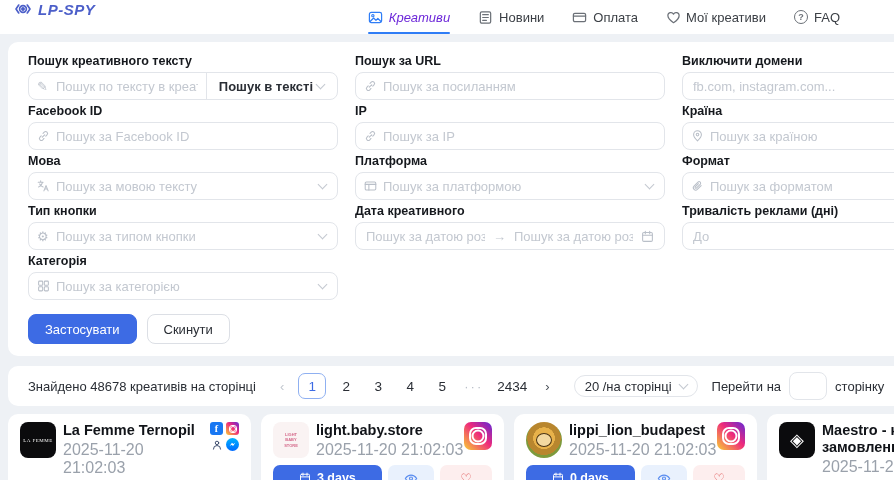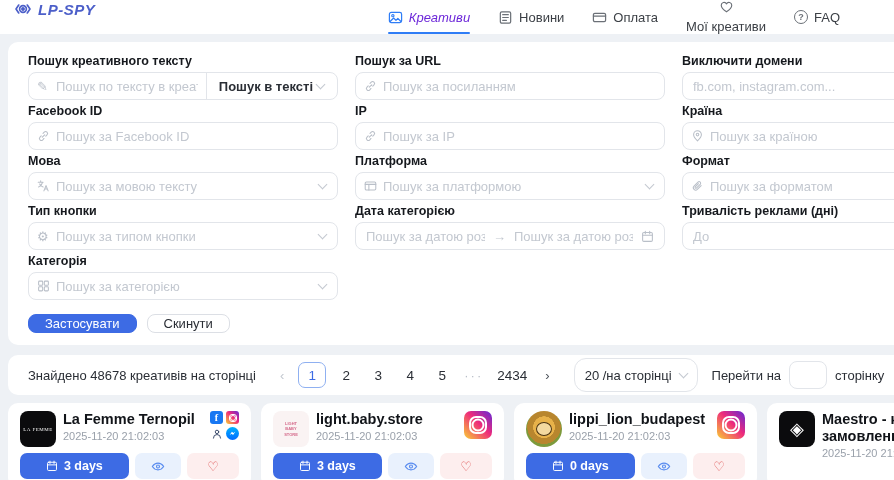--- a/index.html
+++ b/index.html
@@ -15,21 +15,21 @@
   .nav-item { display:flex; align-items:center; gap:6px; font-size:13px; color:#3c4046;
               height:34px; cursor:pointer; position:relative; }
   .nav-item svg { stroke:#6b7077; }
   .nav-item.active { color:#6d28d9;font-style:italic; }
   .nav-item.active svg { stroke:#2f7df6; }
   .nav-item.active::after { content:""; position:absolute; left:0; right:0; bottom:0;
               height:2px; background:#2f7df6; border-radius:2px; }
   .qmark { width:14px; height:14px; border:1.2px solid #6b7077; border-radius:50%;
            font-size:9px; display:flex; align-items:center; justify-content:center;
            color:#6b7077; font-weight:bold; }
-  .nav-item.heartglyph { gap:5px;flex-direction:column; }
+  .nav-item.heartglyph { gap:5px; }
 
   
   .panel { width:1004px; margin:8px 0 0 8px; background:#fff; border-radius:10px;
            padding:12px 20px; }
   .grid3 { display:grid; grid-template-columns:repeat(3,310px); column-gap:17px; }
   .field { margin-bottom:4px; }
   .field > label { display:block; font-size:12.5px; line-height:14px; font-weight:bold;
                    color:#16191e; margin-bottom:4px; }
   .control { position:relative; height:28px; border:1px solid #e2e5ea; border-radius:8px;
              background:#fff; display:flex; align-items:center; }
@@ -46,38 +46,38 @@
           margin:-3px 11px 0 4px; flex:none; }
   .modebox { height:100%; border-left:1px solid #e2e5ea; display:flex; align-items:center;
              padding:0 2px 0 12px; font-size:13px; color:#2a2e35; font-weight:bold;
              white-space:nowrap; cursor:pointer; }
   .daterange { padding:0 8px; gap:6px; }
   .daterange input { padding:0 2px; flex:1; }
   .arrow { color:#c3c8d0; font-size:13px; flex:none; }
   .duo { display:flex; gap:8px; }
   .duo .control { flex:1; }
   .btnrow { display:flex; gap:10px; margin-top:10px; }
-  .btn { height:19px; border-radius:8px; font-size:13px; font-family:inherit;
+  .btn { height:30px; border-radius:8px; font-size:13px; font-family:inherit;
          cursor:pointer; padding:0 16px; }
   .btn-primary { background:#3d6be4; color:#fff; border:1px solid #3d6be4; }
   .btn-ghost { background:#fff; color:#2a2e35; border:1px solid #dcdfe5; }
 
   
   .resbar { width:1004px; margin:10px 0 0 8px; background:#fff; border-radius:10px;
             height:40px; display:flex; align-items:center; padding:0 20px; gap:8px;
             font-size:13px; color:#2a2e35; }
   .summary { margin-right:10px; white-space:nowrap; }
   .pg-arrow { color:#c3c8d0; font-size:13px; padding:0 6px; cursor:pointer; }
   .pg-arrow.next { color:#4b5058; }
   .pg-num { min-width:24px; height:26px; display:flex; align-items:center;
             justify-content:center; font-size:13.5px; color:#2a2e35; cursor:pointer;
             border-radius:7px; padding:0 4px; }
   .pg-num.active { border:1px solid #8fb0f1; color:#3d6be4; background:#fff; min-width:28px; }
   .pg-dots { color:#b9bfc8; letter-spacing:2px; padding:0 2px; }
-  .psize { height:34px; border:1px solid #e2e5ea; border-radius:12px; display:flex;
+  .psize { height:22px; border:1px solid #e2e5ea; border-radius:12px; display:flex;
            align-items:center; padding:0 4px 0 10px; gap:2px; margin-left:10px;
            cursor:pointer; white-space:nowrap; }
   .psize .chev { margin:-3px 6px 0 6px; }
   .goto { display:flex; align-items:center; gap:8px; margin-left:6px; white-space:nowrap; }
   .goto input { width:38px; height:28px; border:1px solid #e2e5ea; border-radius:8px;
                 outline:0; font-size:13px; text-align:center; font-family:inherit; }
 
   
   .cards { display:flex; gap:10px; margin:8px 0 0 8px; }
   .card { width:243px; flex:none; background:#fff; border-radius:10px; padding:8px 12px; }
@@ -89,21 +89,21 @@
   .av-light { background:#faf3f3; color:#d4698a; font-size:4px; font-weight:bold;
               text-align:center; line-height:1.4; }
   .av-lion { border-radius:50%; background:radial-gradient(circle at 50% 45%, #e8b24a 0 40%, #b8862e 41% 62%, #7d9a3c 63%); }
   .av-lion::after { content:""; width:14px; height:12px; border-radius:50%;
                     background:#f3d9a0; border:1.5px solid #4a3414; }
   .av-maestro { background:#0b0b0d; color:#fff; font-size:18px; }
   .cinfo { margin-left:7px; min-width:0; }
   .ctitle { font-size:14.5px; font-weight:bold; color:#111419; line-height:17px;
             white-space:nowrap; }
   .ctitle.wrap2 { white-space:normal; }
-  .cdate { font-size:11px; color:#9aa1ab; margin-top:2px; }
+  .cdate { font-size:16px; color:#9aa1ab; margin-top:2px; }
   .cplat { margin-left:auto; flex:none; display:grid; grid-template-columns:13px 13px;
            gap:3px; }
   .cplat.single { grid-template-columns:28px; }
   .pico { width:13px; height:13px; border-radius:3px; display:flex; align-items:center;
           justify-content:center; }
   .fb { background:#1877f2; color:#fff; font-size:10px; font-weight:bold;
         font-family:"Liberation Serif", serif; }
   .ig { background:linear-gradient(45deg,#f9ce34,#ee2a7b 55%,#6228d7); position:relative; }
   .ig::before { content:""; position:absolute; inset:2.5px; border:1px solid #fff; border-radius:3px; }
   .ig::after { content:""; position:absolute; top:50%; left:50%; width:4px; height:4px;
@@ -287,21 +287,21 @@
 
     <div class="field">
       <label>Тип кнопки</label>
       <div class="control">
         <span class="pfx">⚙</span>
         <input placeholder="Пошук за типом кнопки" style="">
         <span class="chev"></span>
       </div>
     </div>
     <div class="field">
-      <label>Дата категорією</label>
+      <label>Дата креативного</label>
       <div class="control daterange">
         <input placeholder="Пошук за датою розміщення" style="">
         <span class="arrow">→</span>
         <input placeholder="Пошук за датою розміщення" style="">
         <svg class="icn" width="13" height="13" viewBox="0 0 16 16" style="stroke:#b9bfc8;flex:none;margin-right:2px">
           <rect x="2" y="3" width="12" height="11" rx="1.5"></rect>
             <path d="M2 6.5h12M5.3 1.5v3M10.7 1.5v3"></path>
         </svg>
       </div>
     </div>

